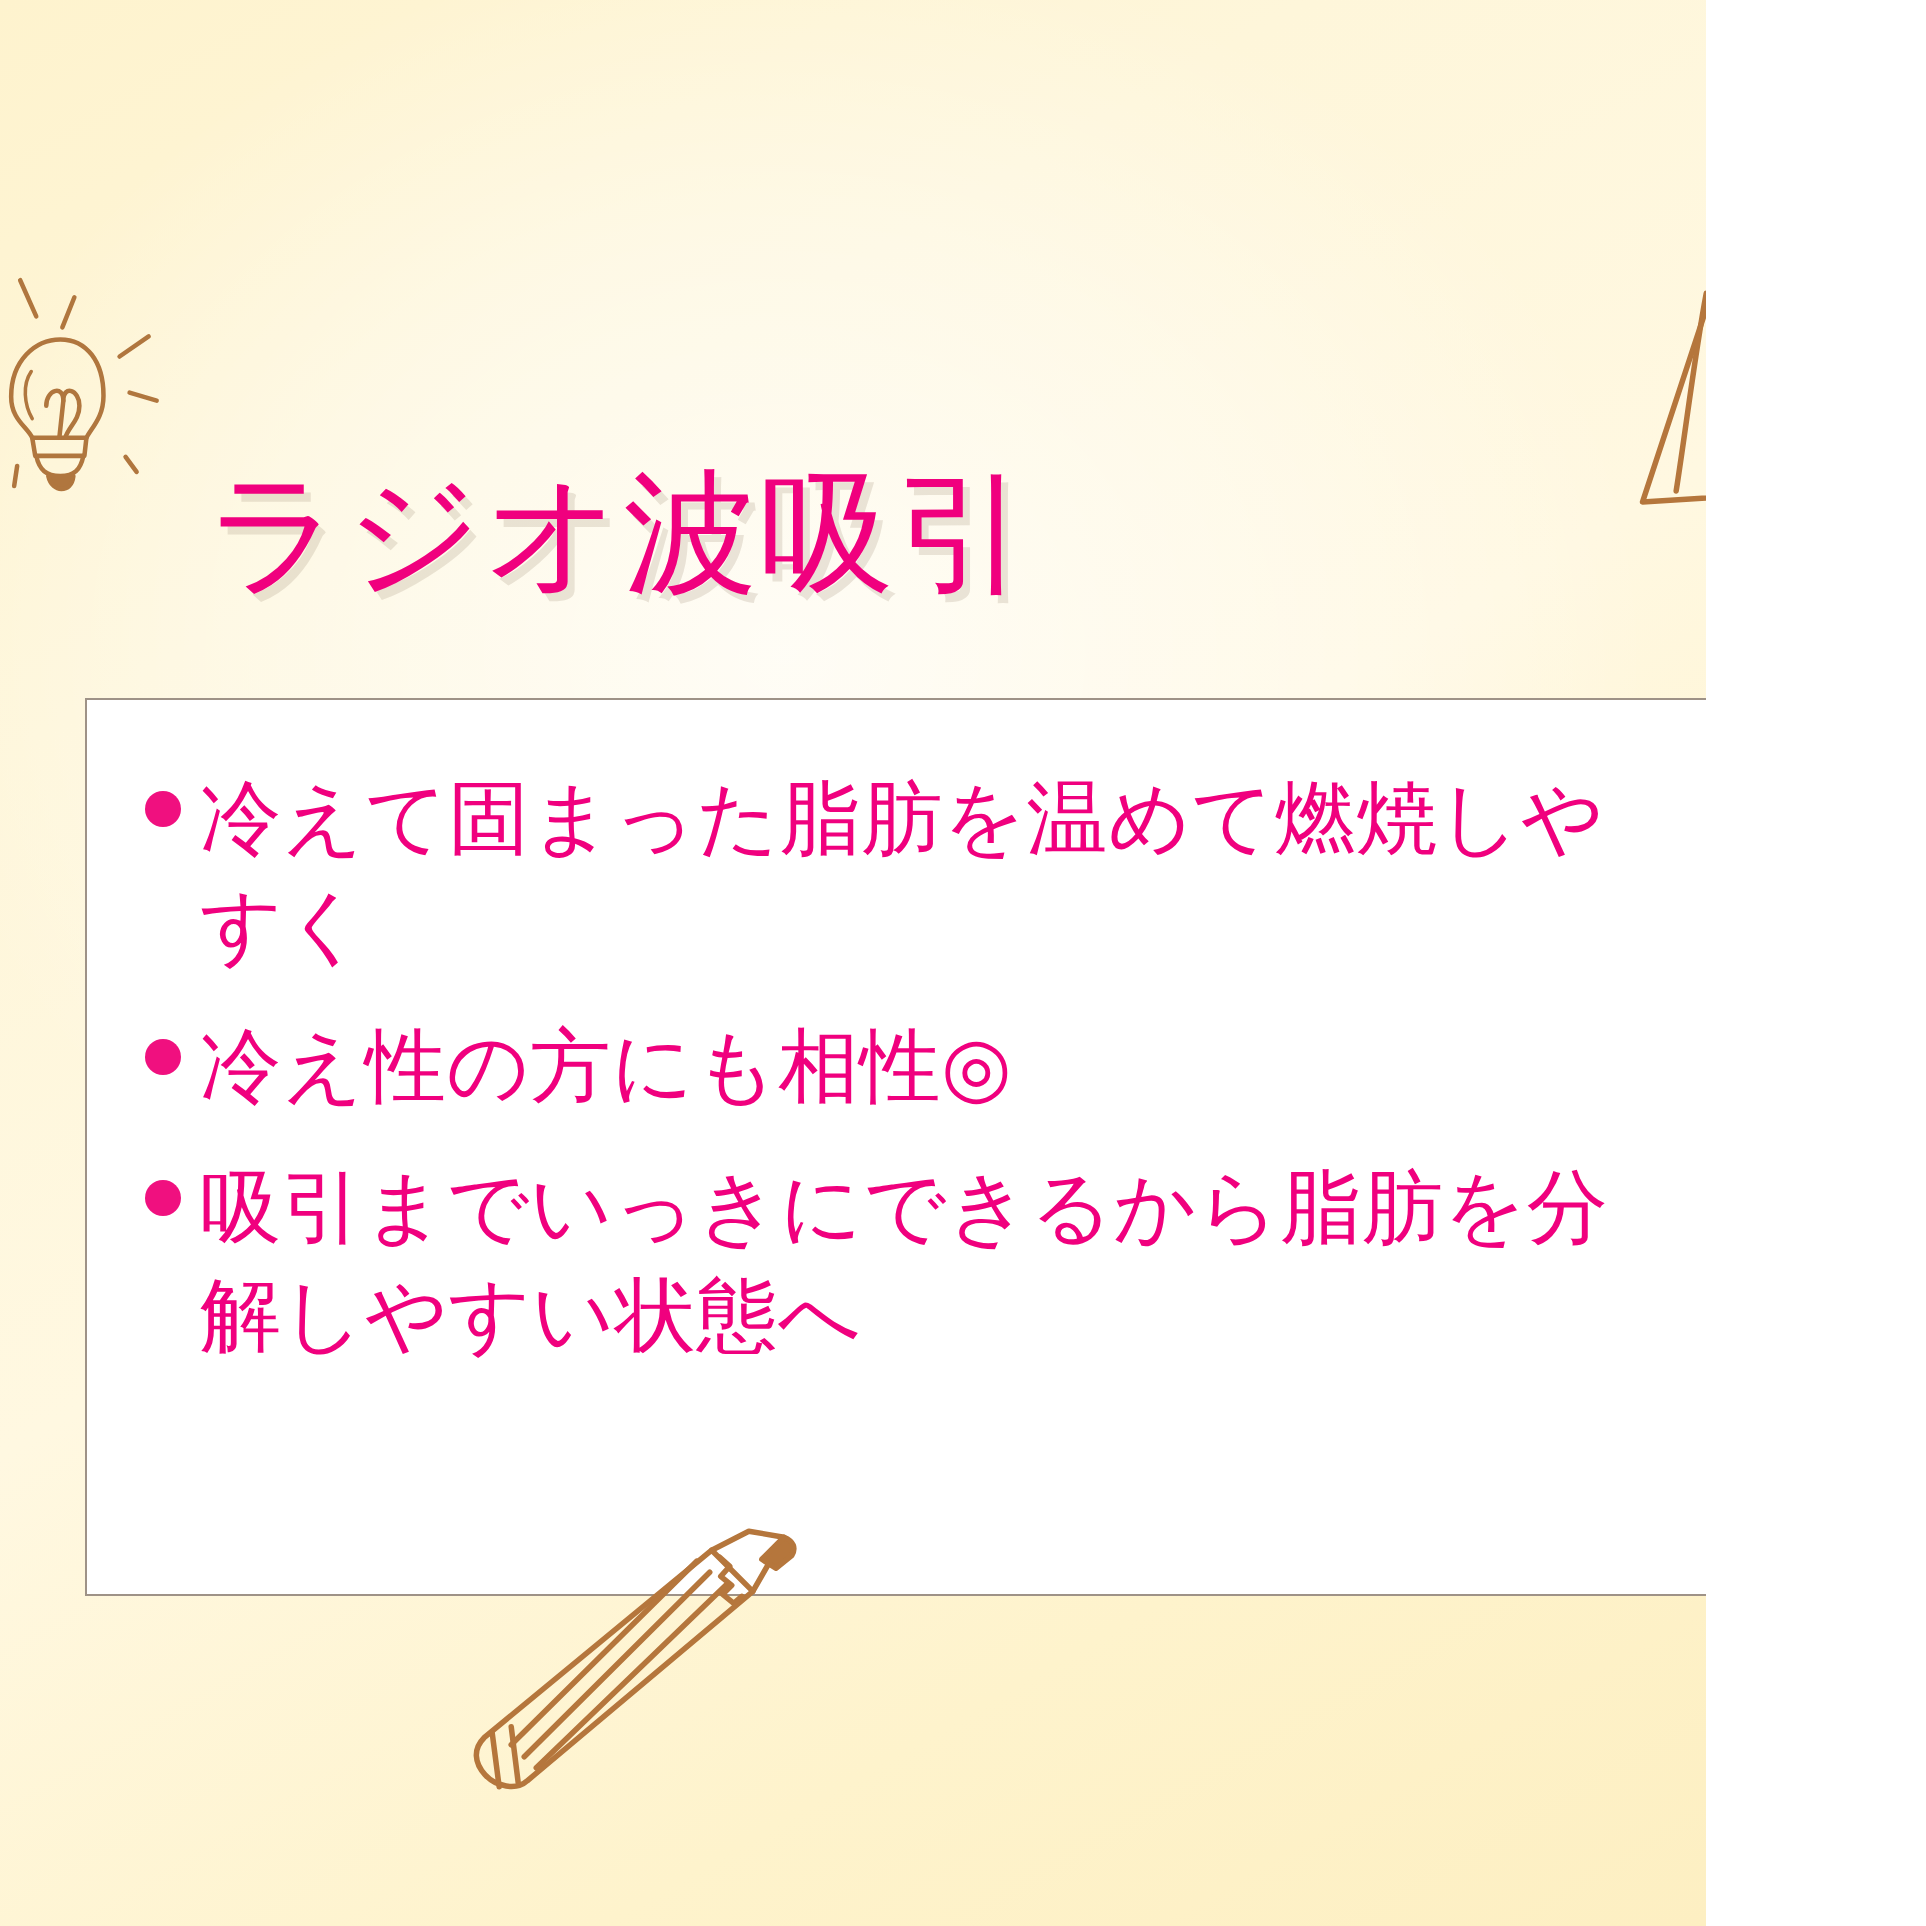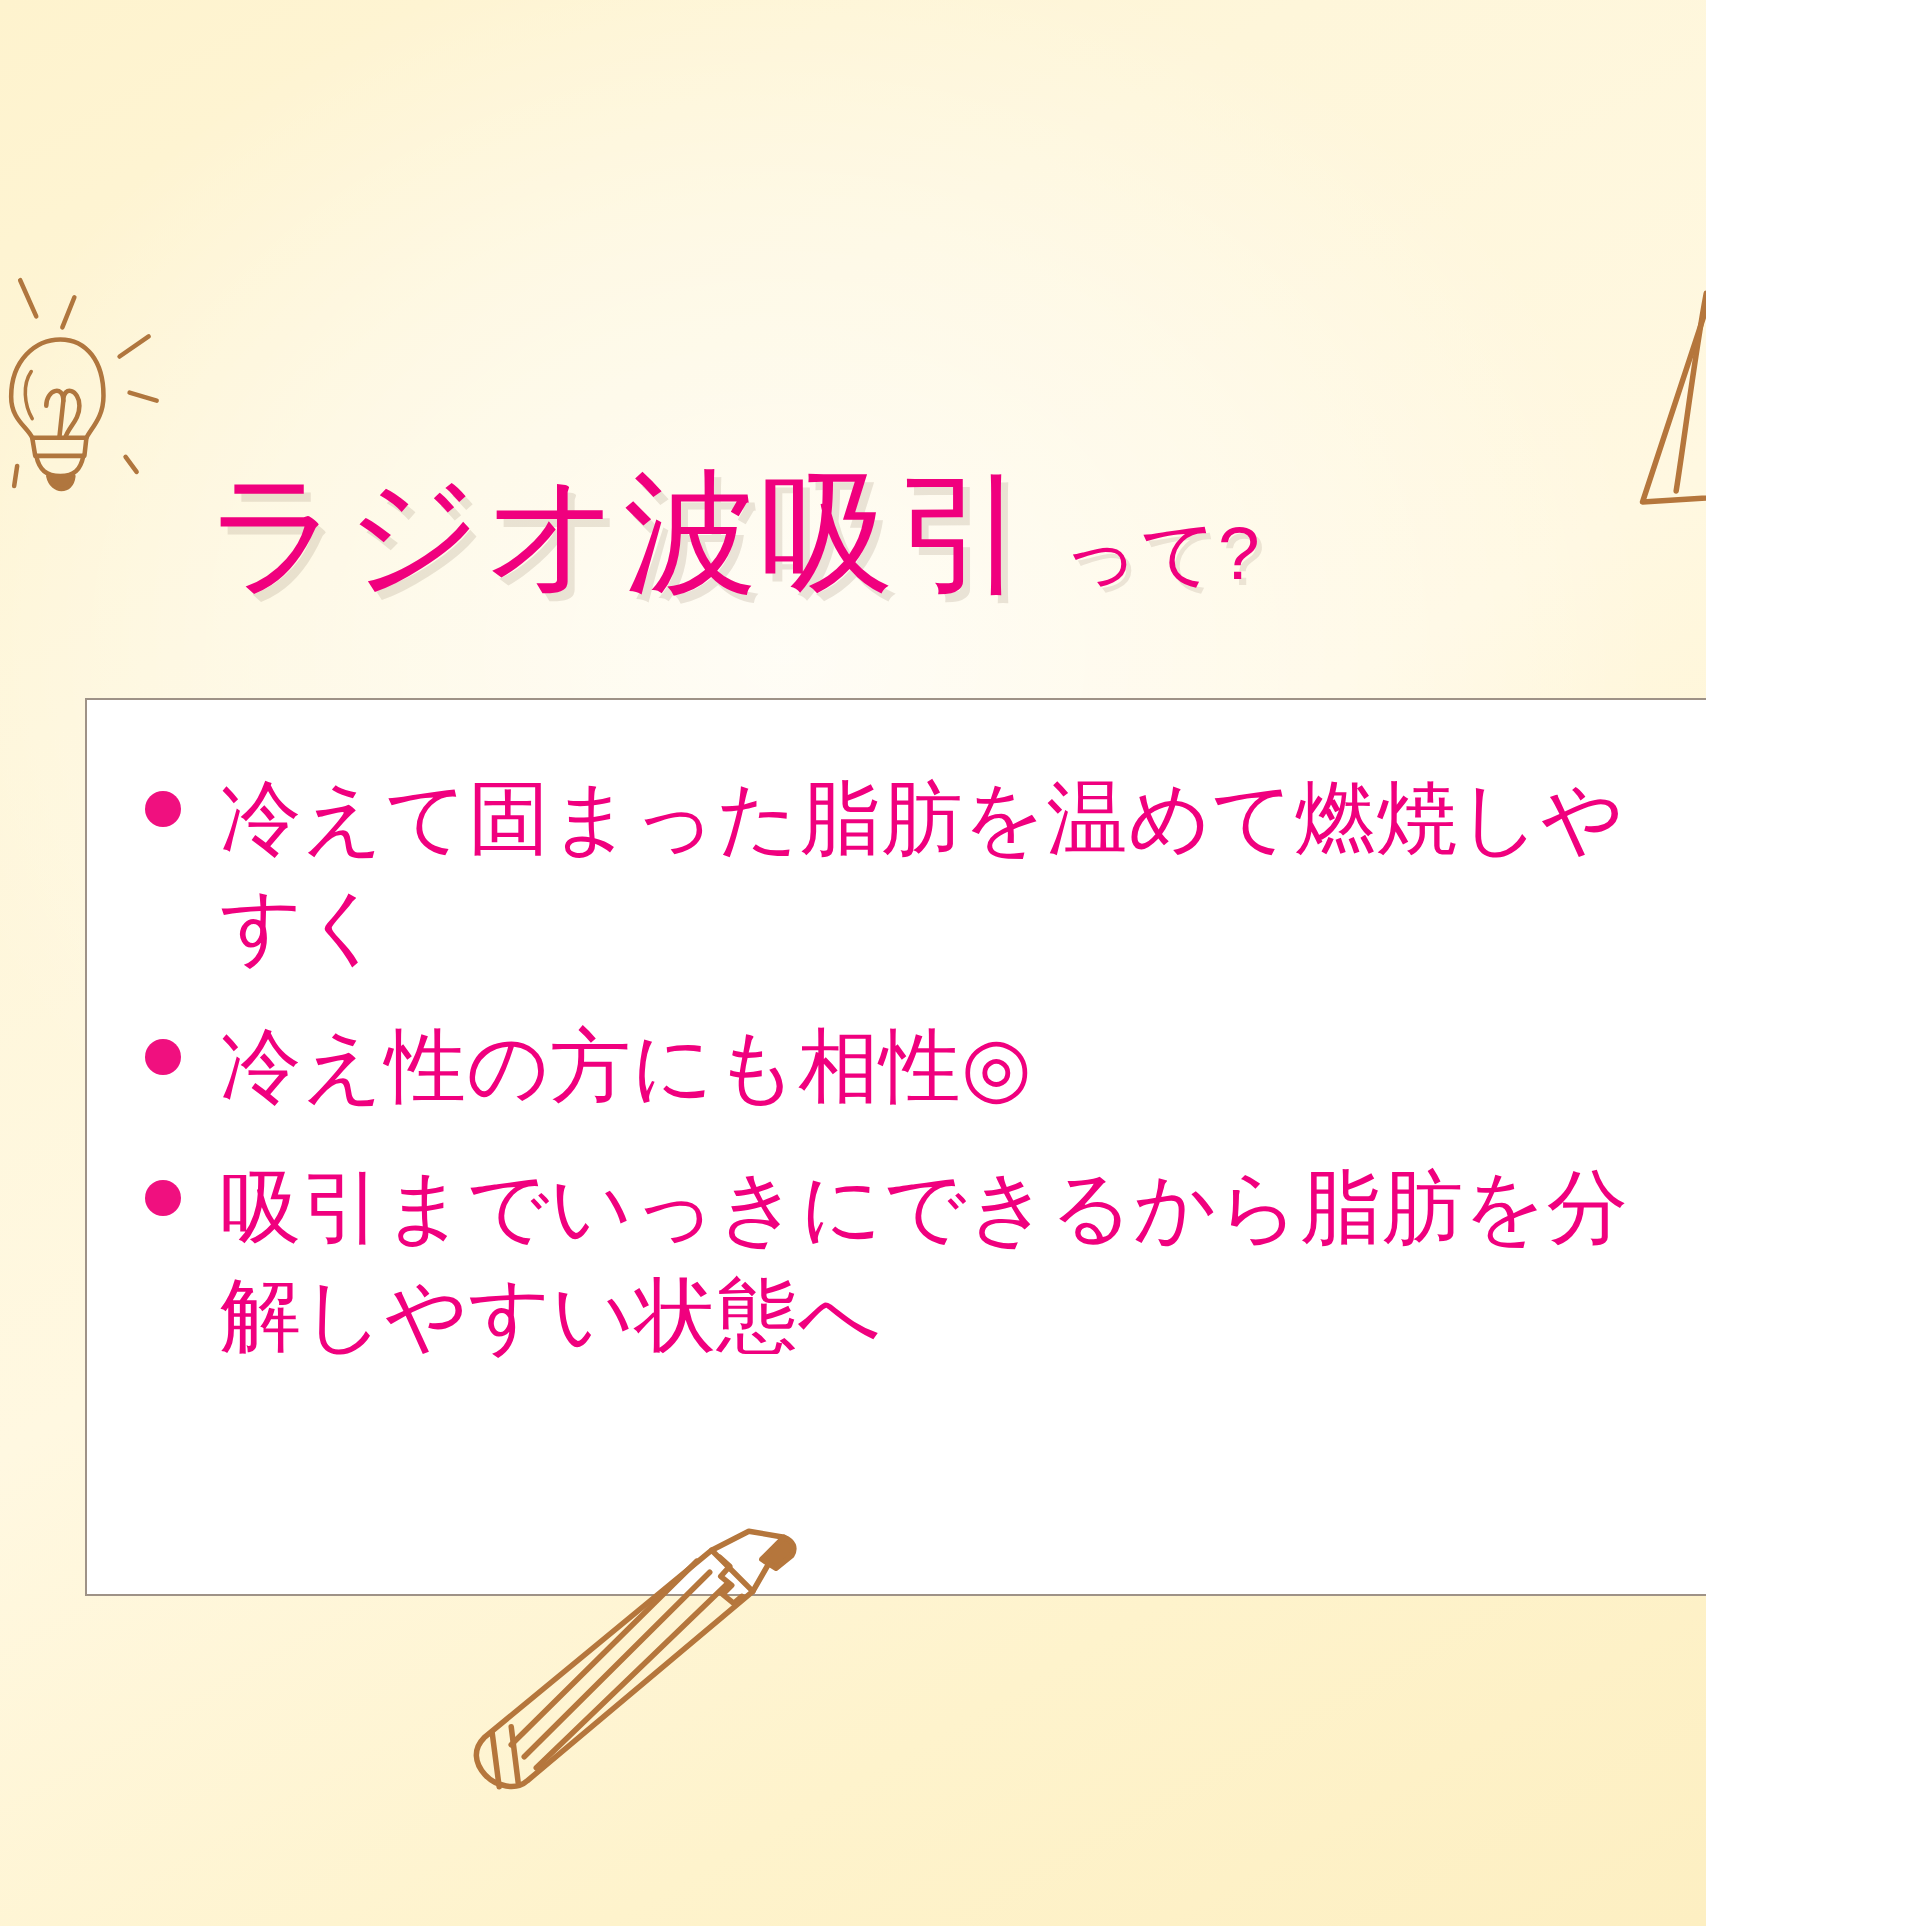--- a/index.html
+++ b/index.html
@@ -76,21 +76,20 @@
   #bullet-list {
     position: absolute;
     left: 58px;
     top: 65px;
     right: 30px;
   }
   .bullet-item {
     display: flex;
     align-items: flex-start;
     margin-bottom: 33px;
-    gap: 20px;
   }
   .bullet-item:last-child { margin-bottom: 0; }
 
   .bullet-dot {
     flex: 0 0 auto;
     width: 36px;
     height: 36px;
     border-radius: 50%;
     background: #F0107F;
     margin-top: 26px;
@@ -178,21 +177,20 @@
                C254 214 252 158 284 128
                C316 98 366 106 382 146"></path>
       <path d="M382 146 C414 110 470 118 482 162
                C496 214 446 272 404 256
                C374 244 374 192 404 166"></path>
     </g>
   </svg>
 
   <div id="title-row">
     <span id="title-main">ラジオ波吸引</span>
-    <span id="title-suffix">って?</span>
   </div>
 
   <div id="content-panel">
     <div id="bullet-list">
 
       <div class="bullet-item">
         <span class="bullet-dot"></span>
         <span class="bullet-text">冷えて固まった脂肪を温めて燃焼しやすく</span>
       </div>
 

